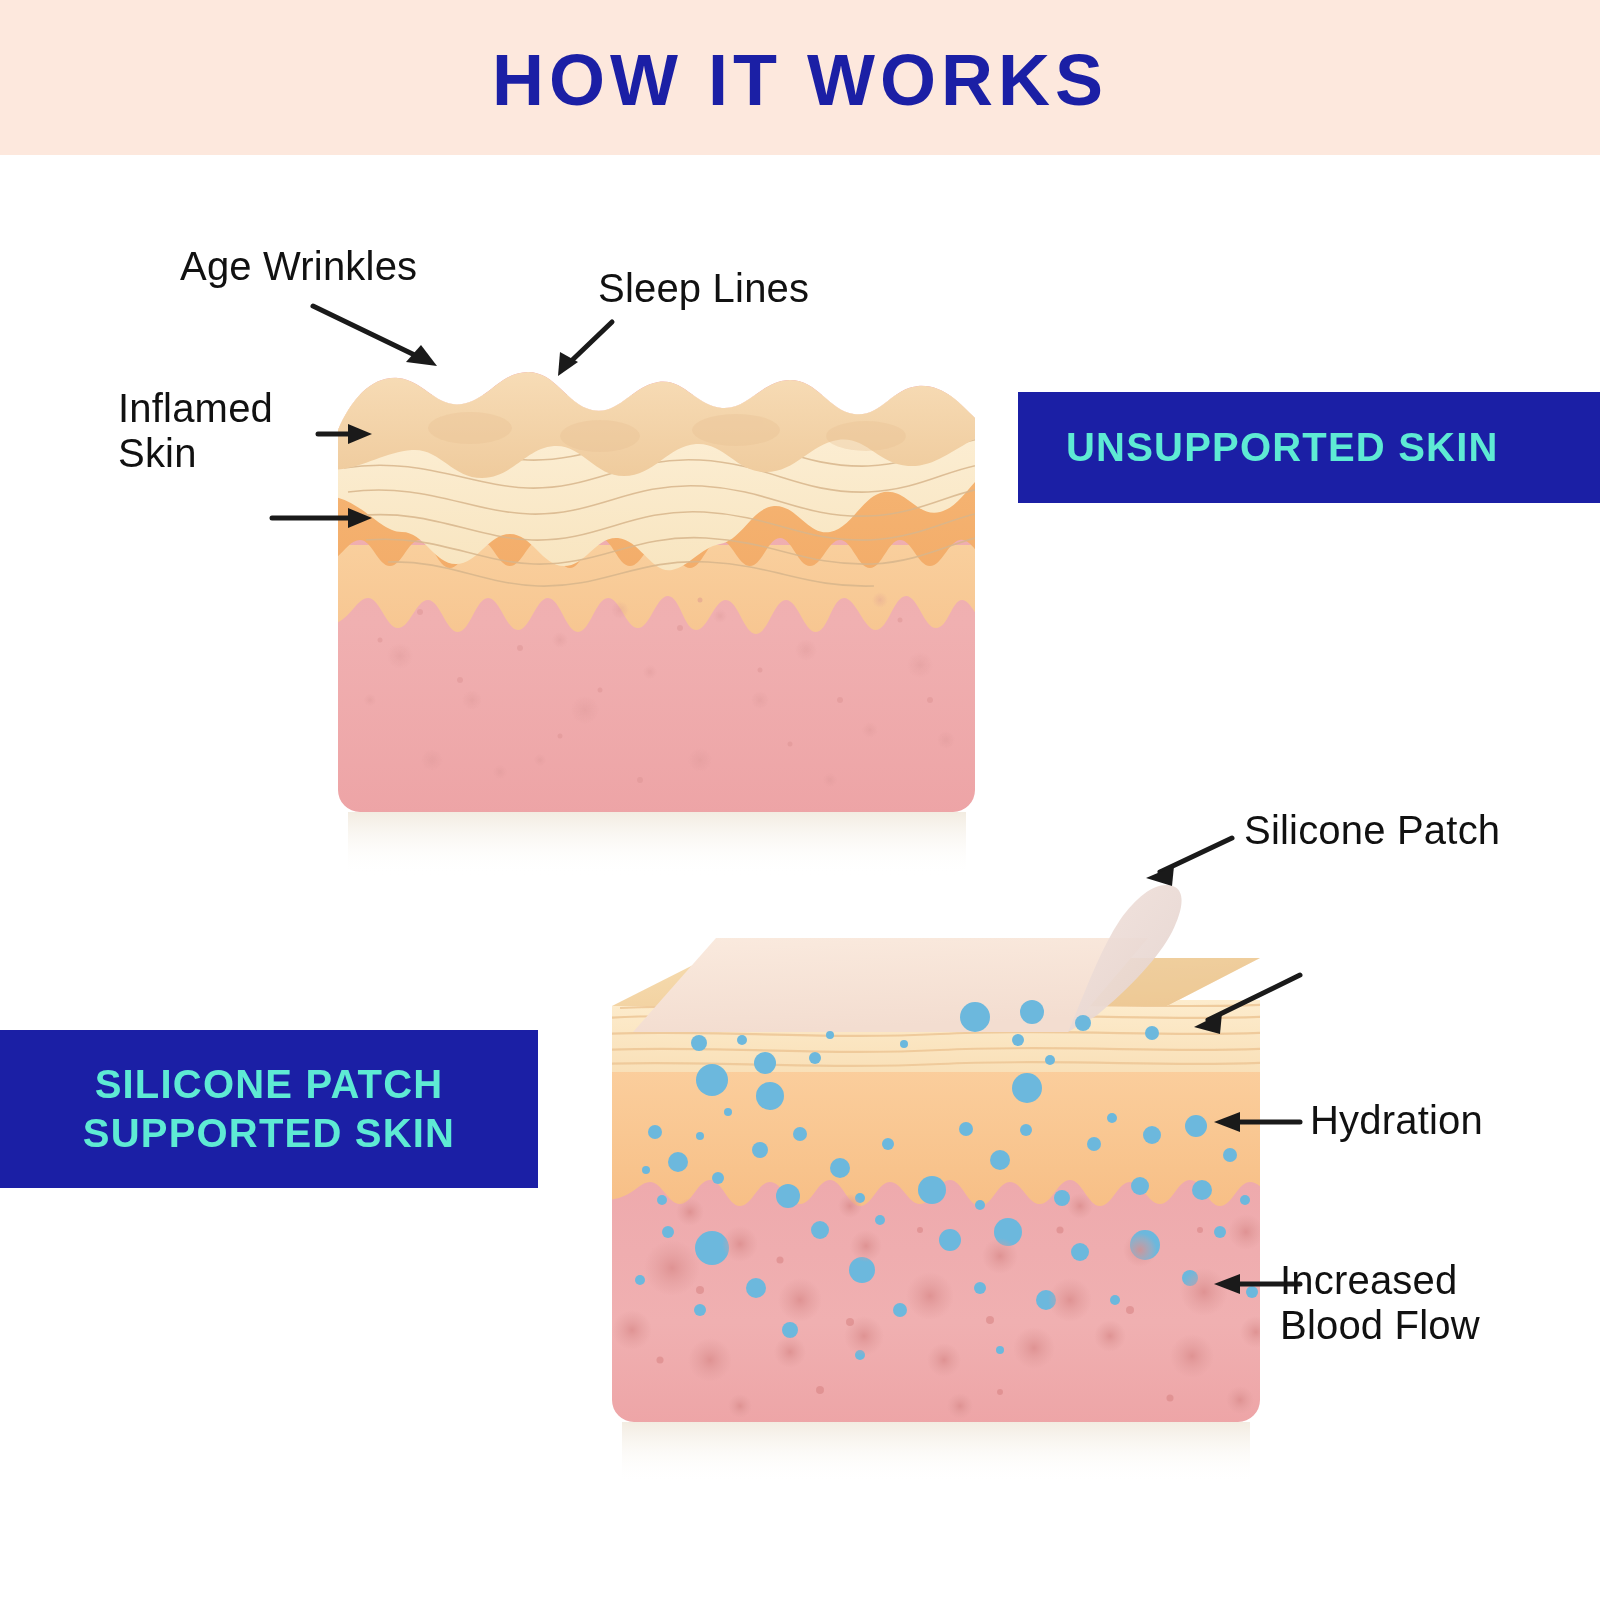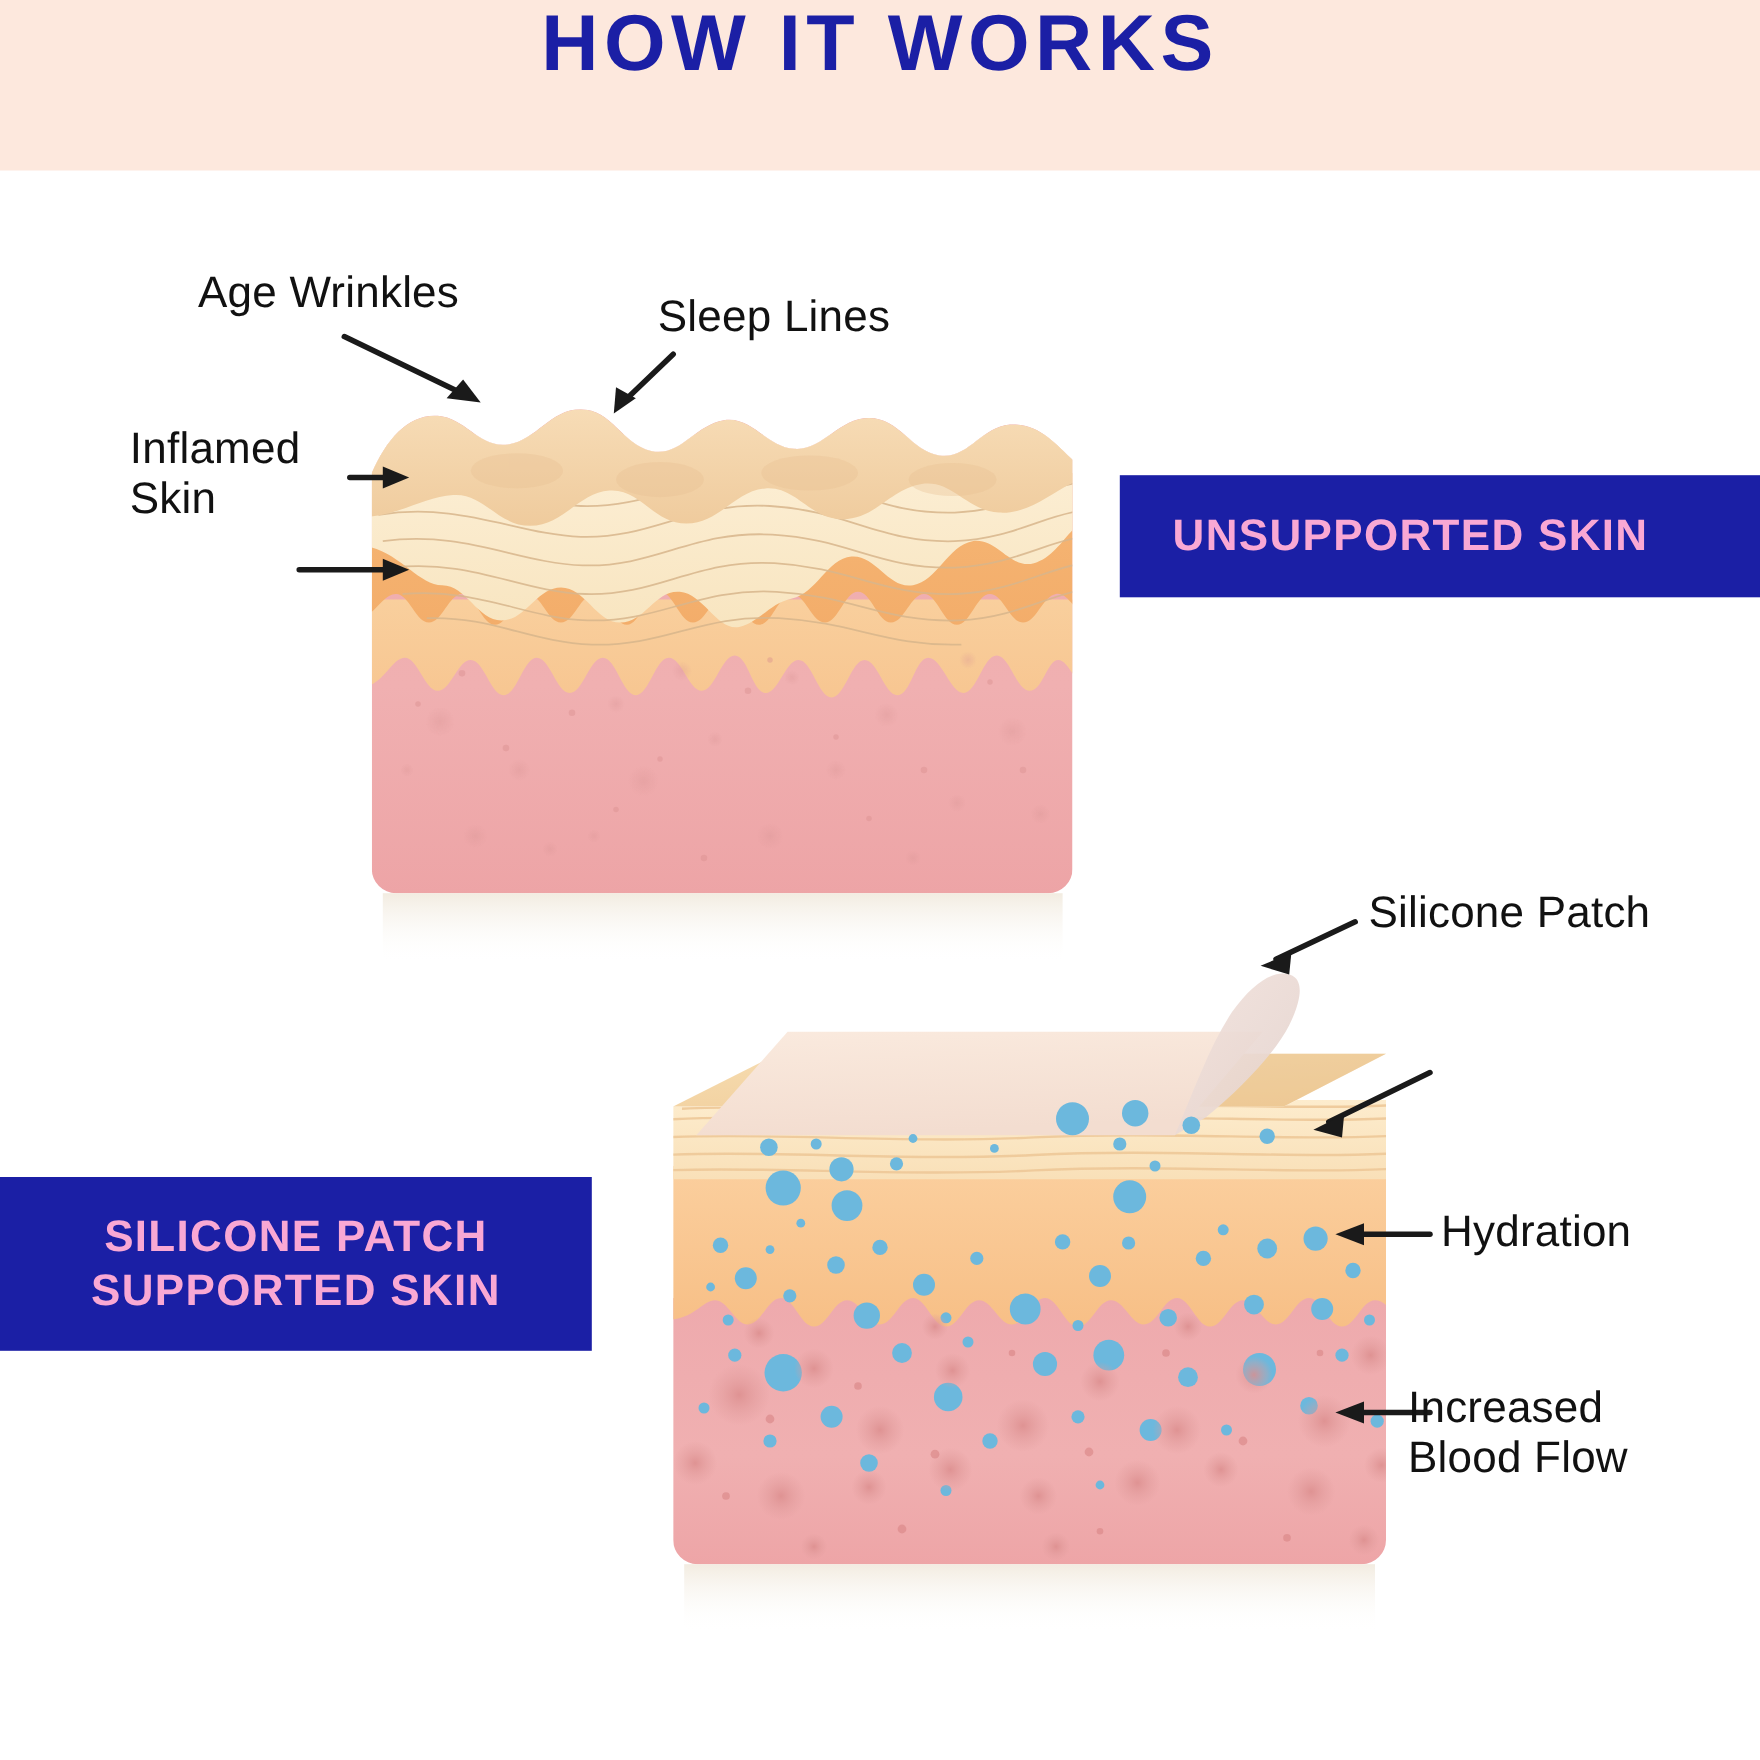--- a/index.html
+++ b/index.html
@@ -10,43 +10,42 @@
     font-family:"Liberation Sans", sans-serif;
     overflow:hidden;
     position:relative;
   }
   #page{position:relative;width:1600px;height:1600px;overflow:hidden;background:#fff;}
 
   
   .header-band{
     position:absolute;left:0;top:0;width:1600px;height:155px;
     background:#fde8dd;
-    display:flex;align-items:flex-start;justify-content:center;
+    display:flex;align-items:center;justify-content:center;
   }
   .header-title{
     font-family:"Liberation Sans", sans-serif;
     font-weight:bold;
     font-size:72px;
     letter-spacing:5px;
     color:#1b1fa5;
     white-space:nowrap;
     line-height:1;
     margin-top:4px;
   }
 
   
   .banner{
     position:absolute;
     background:#1b1fa5;
-    color:#f9a8d4;
+    color:#5eead4;
     font-weight:bold;
     letter-spacing:1.2px;
     display:flex;align-items:center;
     box-sizing:border-box;
-    margin-top:40px;
   }
   #banner-unsupported{
     left:1018px;top:392px;width:582px;height:111px;
     font-size:40px;
     padding-left:48px;
   }
   #banner-supported{
     left:0px;top:1030px;width:538px;height:158px;
     font-size:40px;
     justify-content:center;

